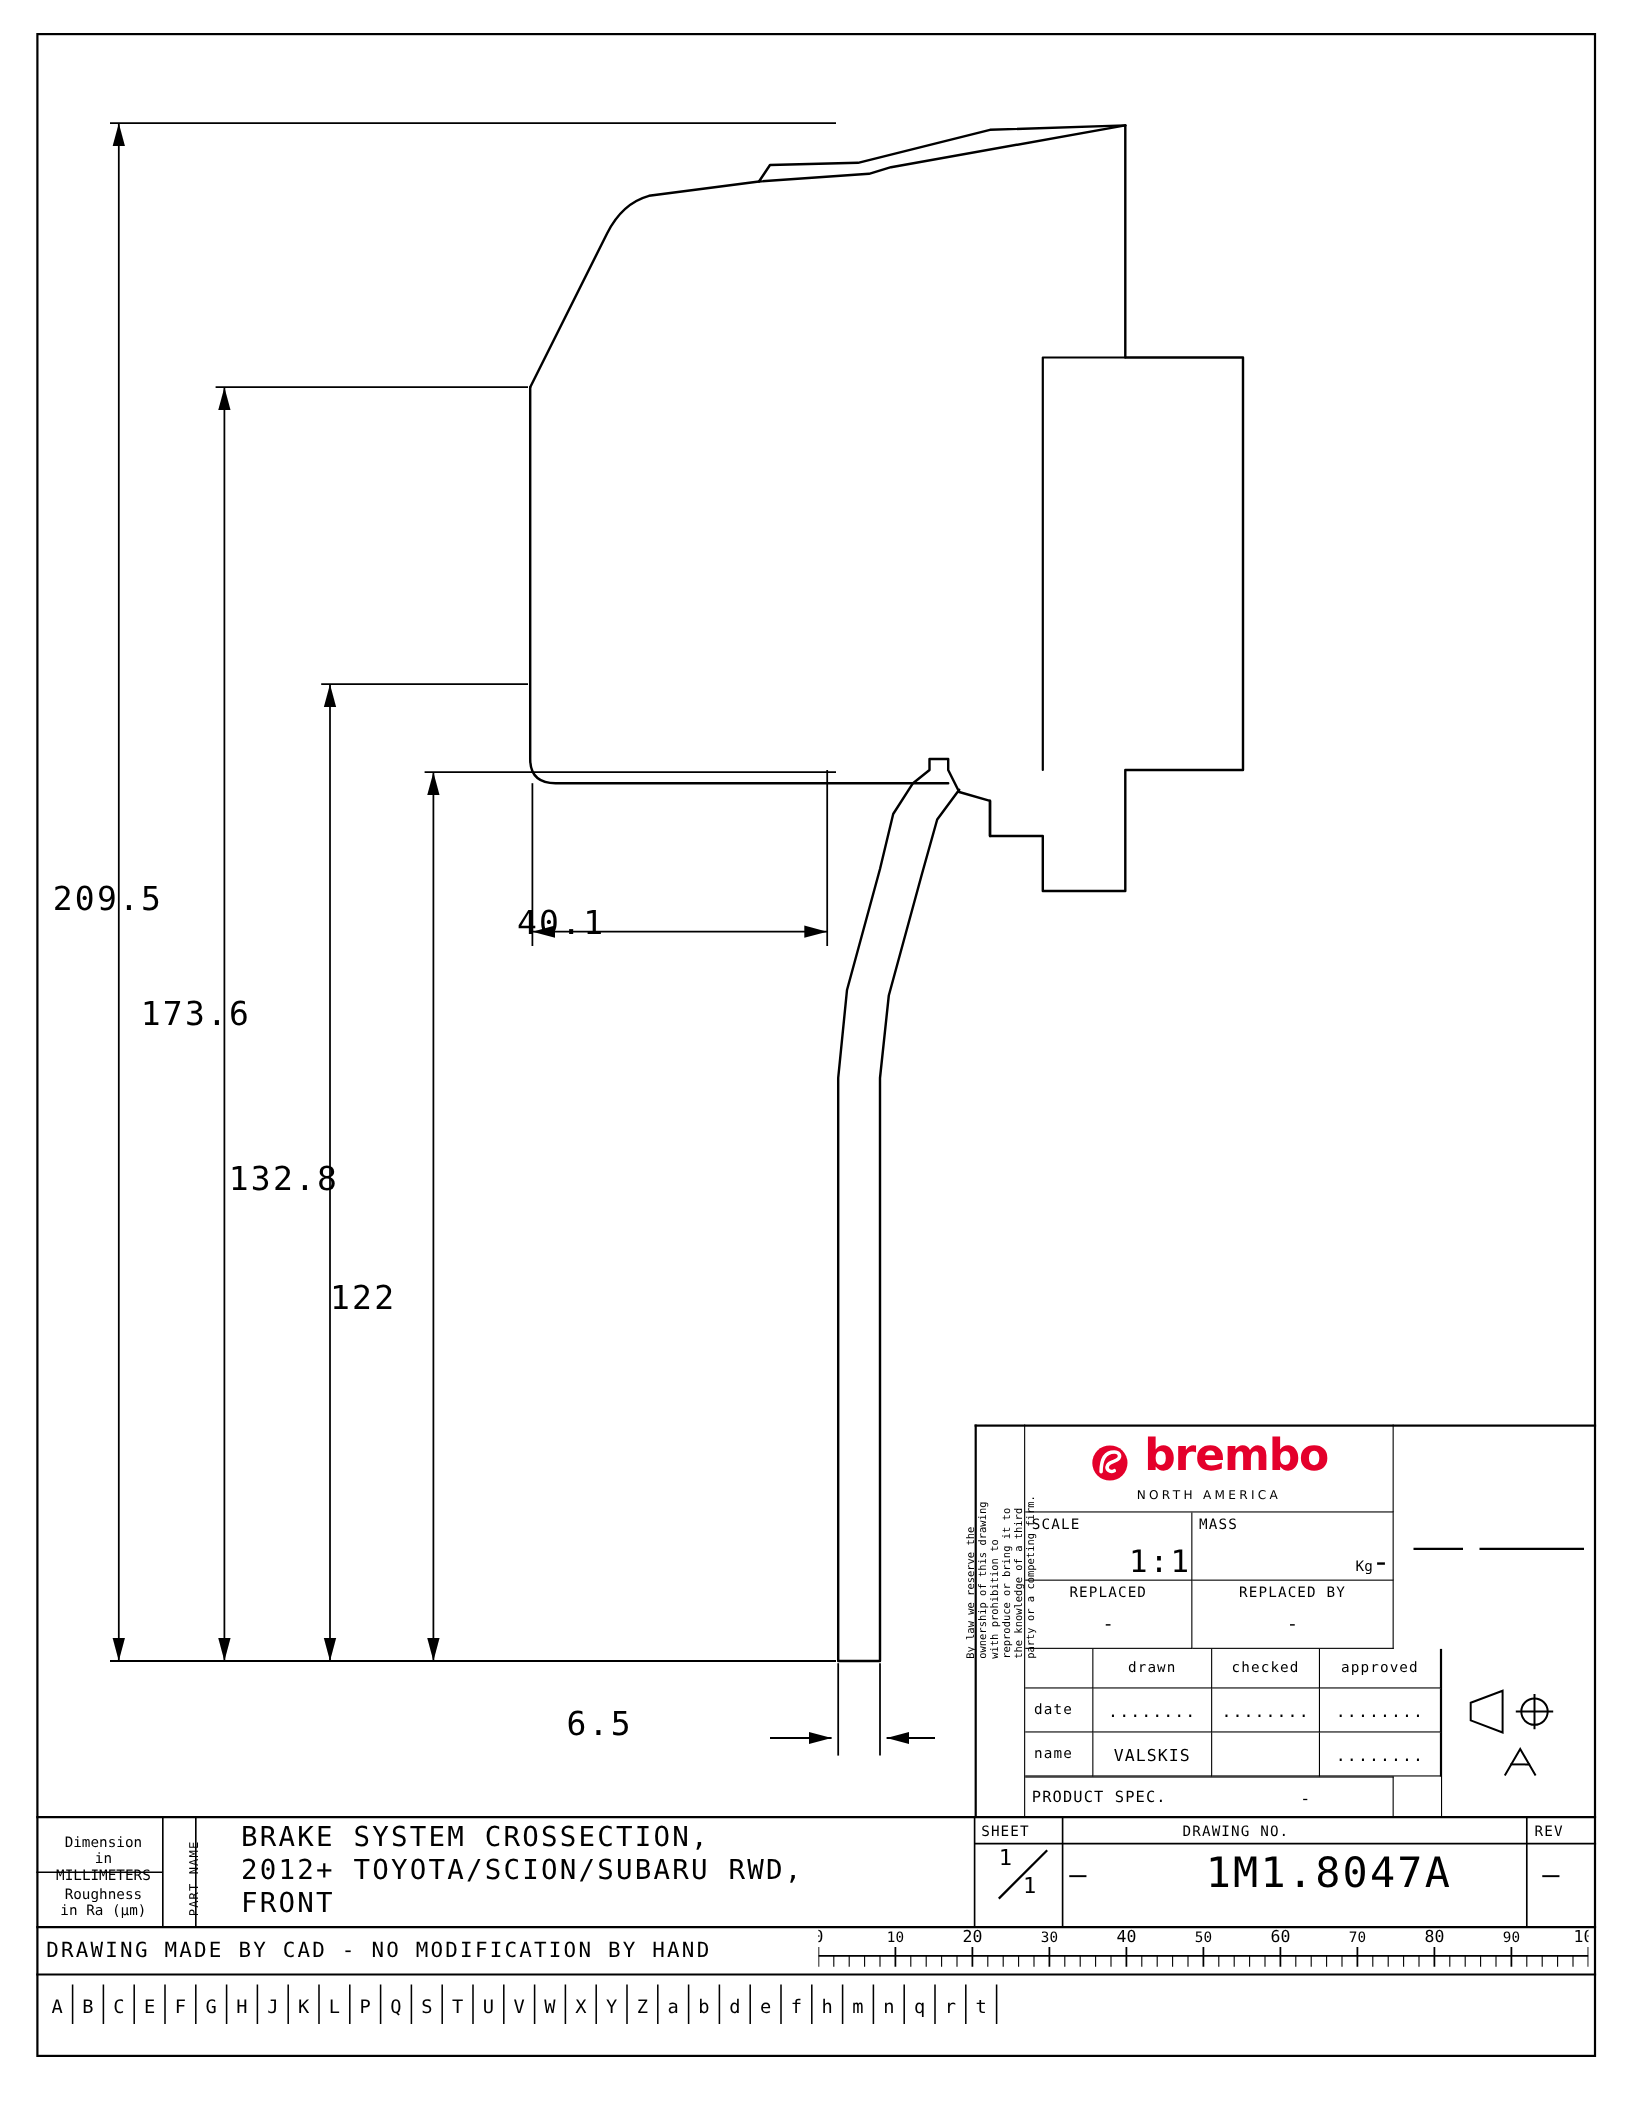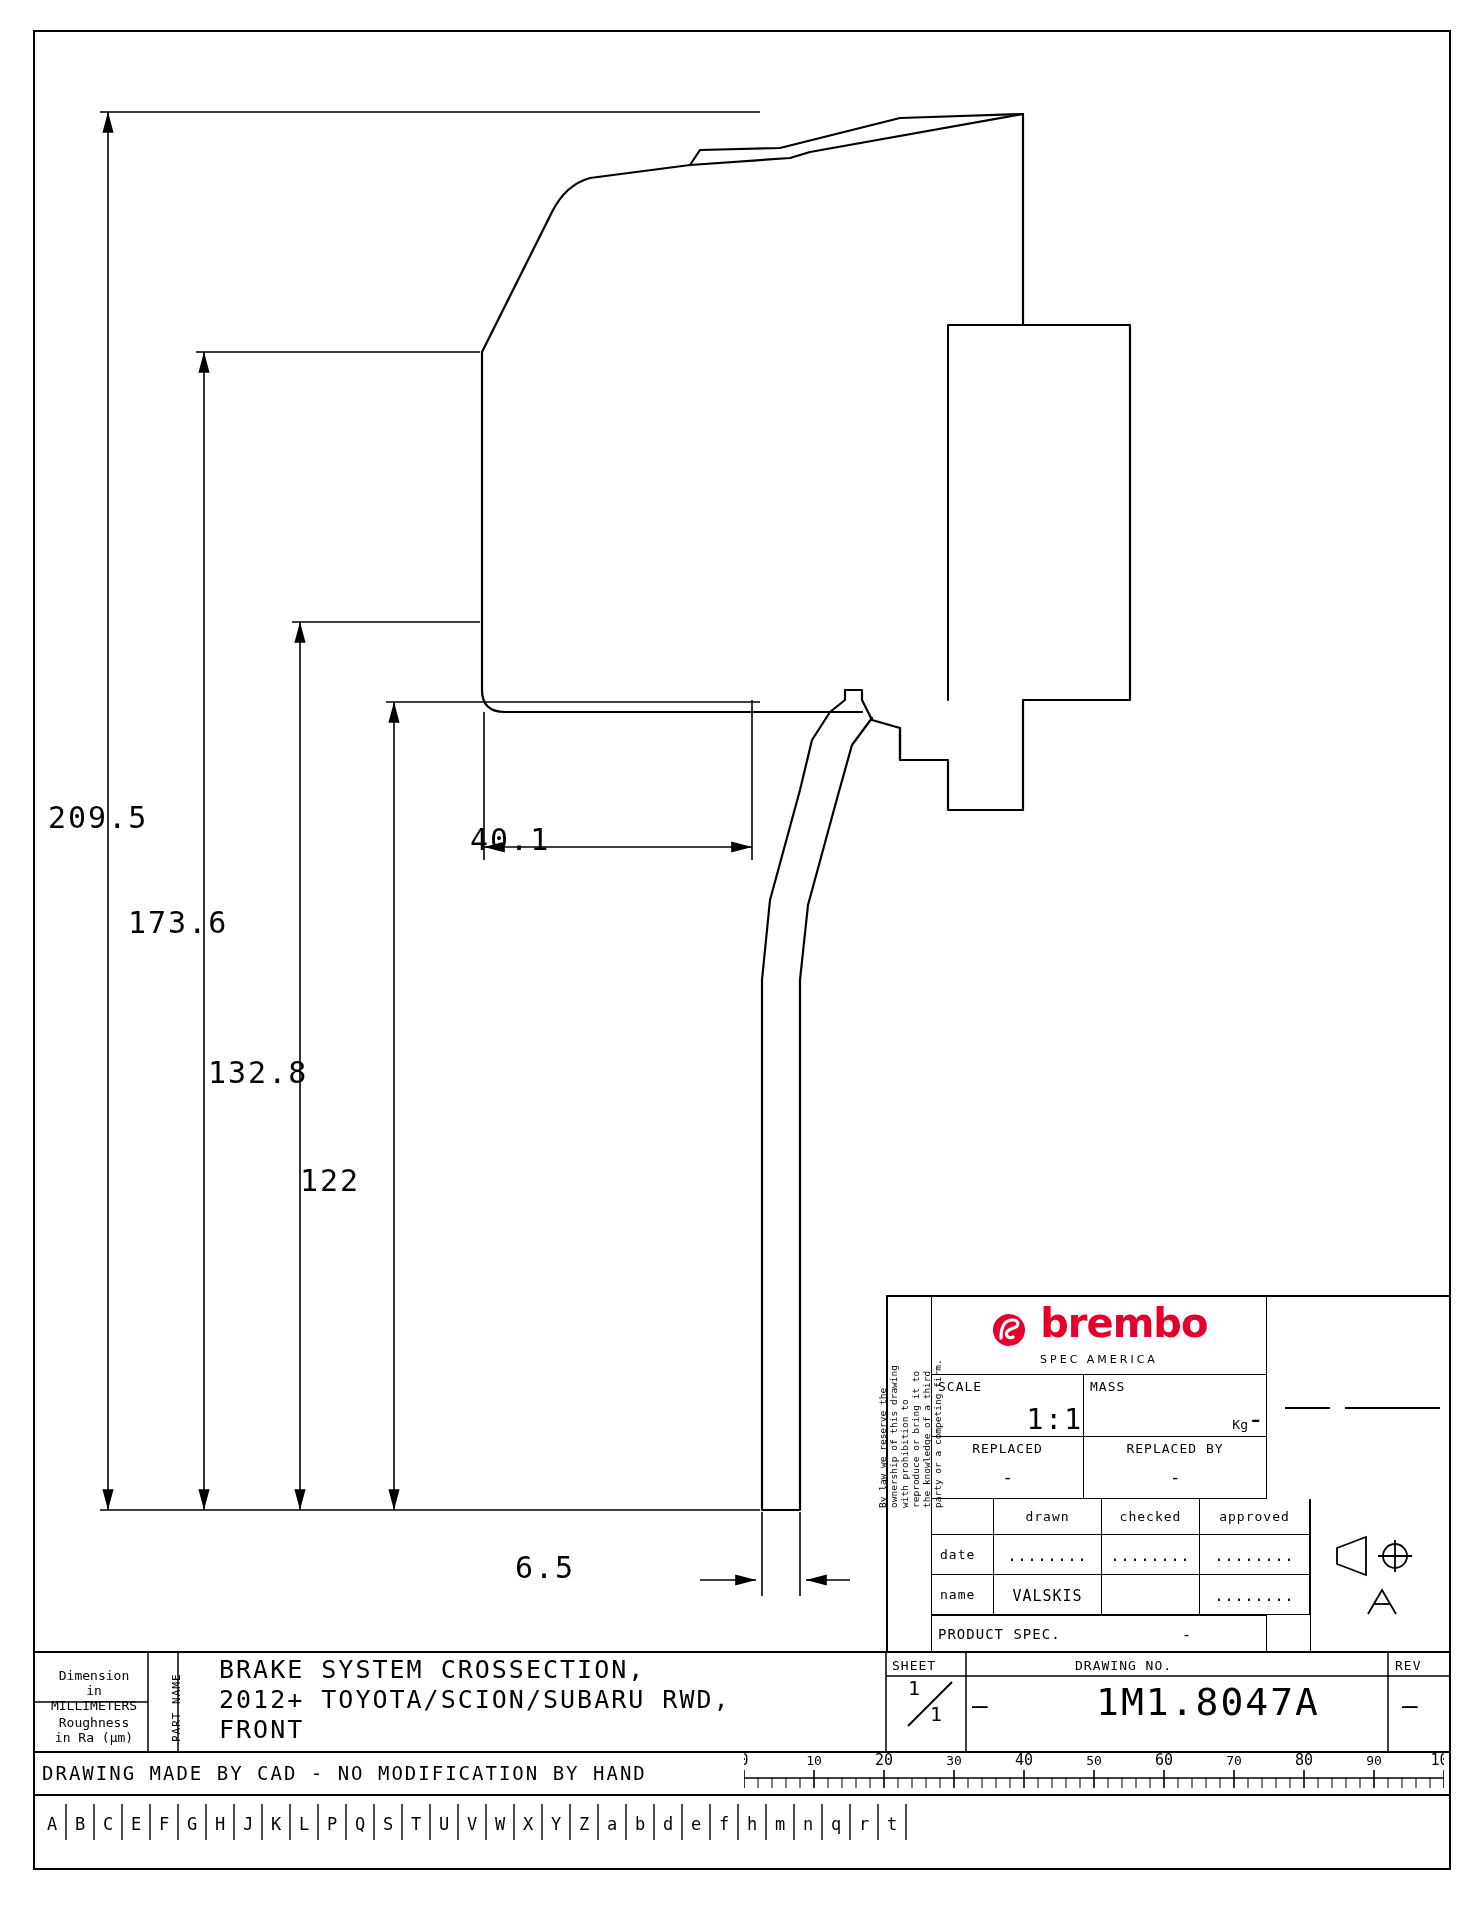--- a/index.html
+++ b/index.html
@@ -305,21 +305,21 @@
   <div class="logo-cell">
     <div>
       <span class="brembo-mark">
         <svg width="36" height="36" viewBox="0 0 36 36">
           <circle cx="18" cy="18" r="16" fill="#e4002b"></circle>
           <path d="M10,26 C10,14 14,8 22,8 C26,8 28,11 26,14 C24,17 18,16 16,20 C14,24 18,27 22,25" fill="none" stroke="#ffffff" stroke-width="3.2" stroke-linecap="round"></path>
         </svg>
       </span>
       <span class="brembo-word">brembo</span>
     </div>
-    <div class="brembo-sub">SPEC AMERICA</div>
+    <div class="brembo-sub">NORTH AMERICA</div>
   </div>
 
   <div class="cell scale-cell">
     <div class="lbl">SCALE</div>
     <div class="val">1:1</div>
   </div>
 
   <div class="cell mass-cell">
     <div class="lbl">MASS</div>
     <div class="val">-</div>

